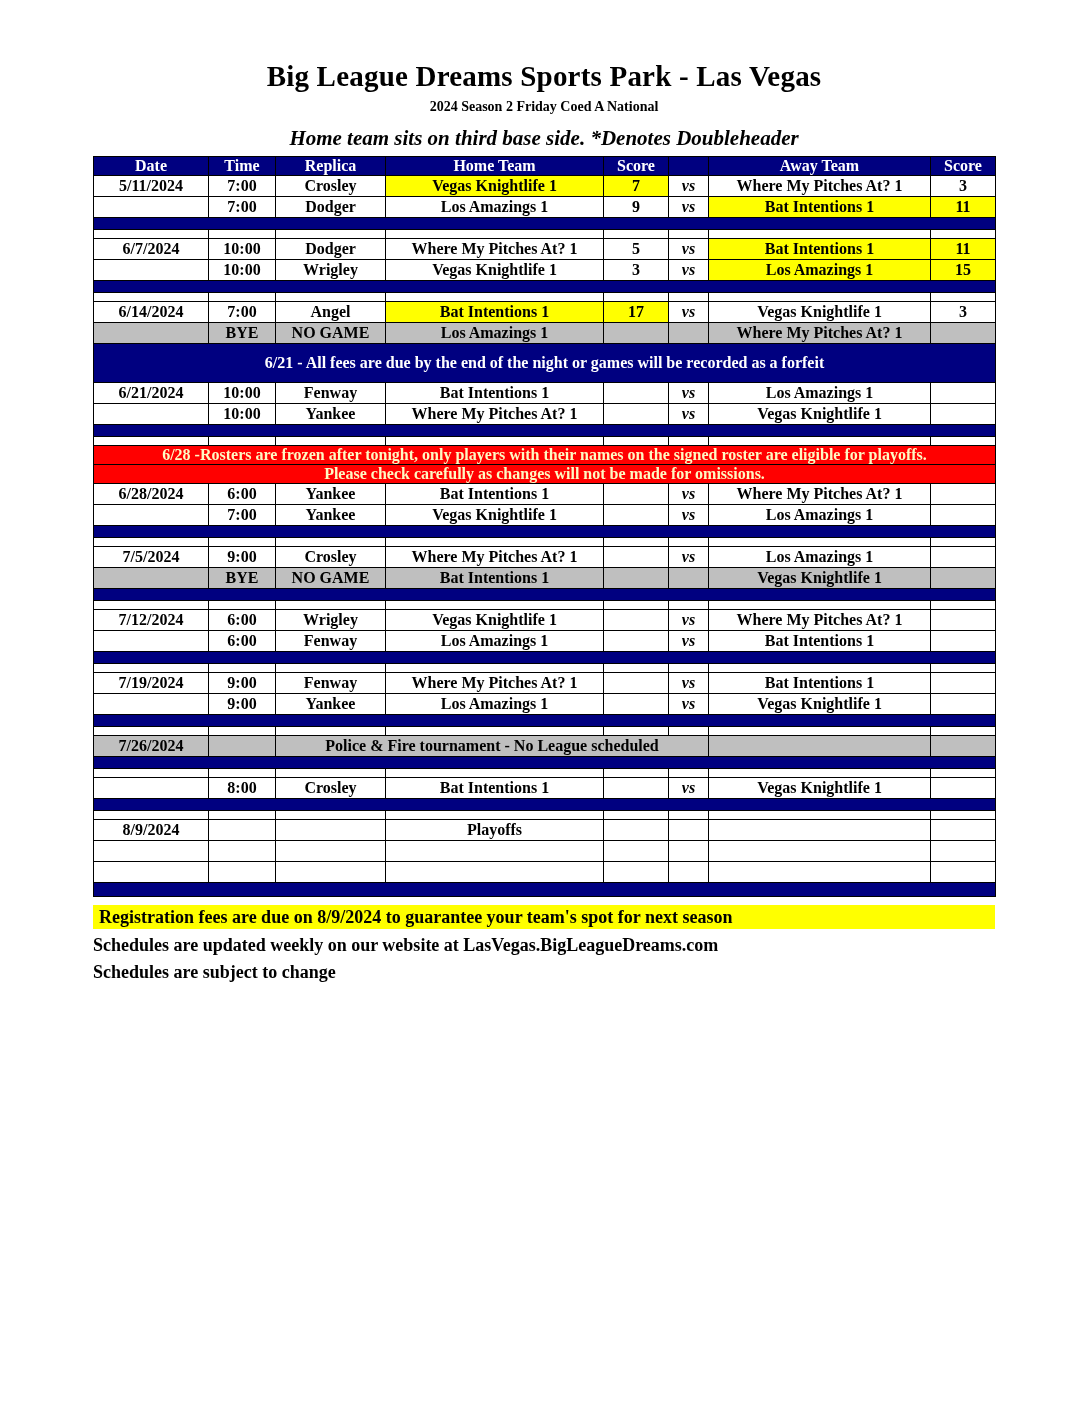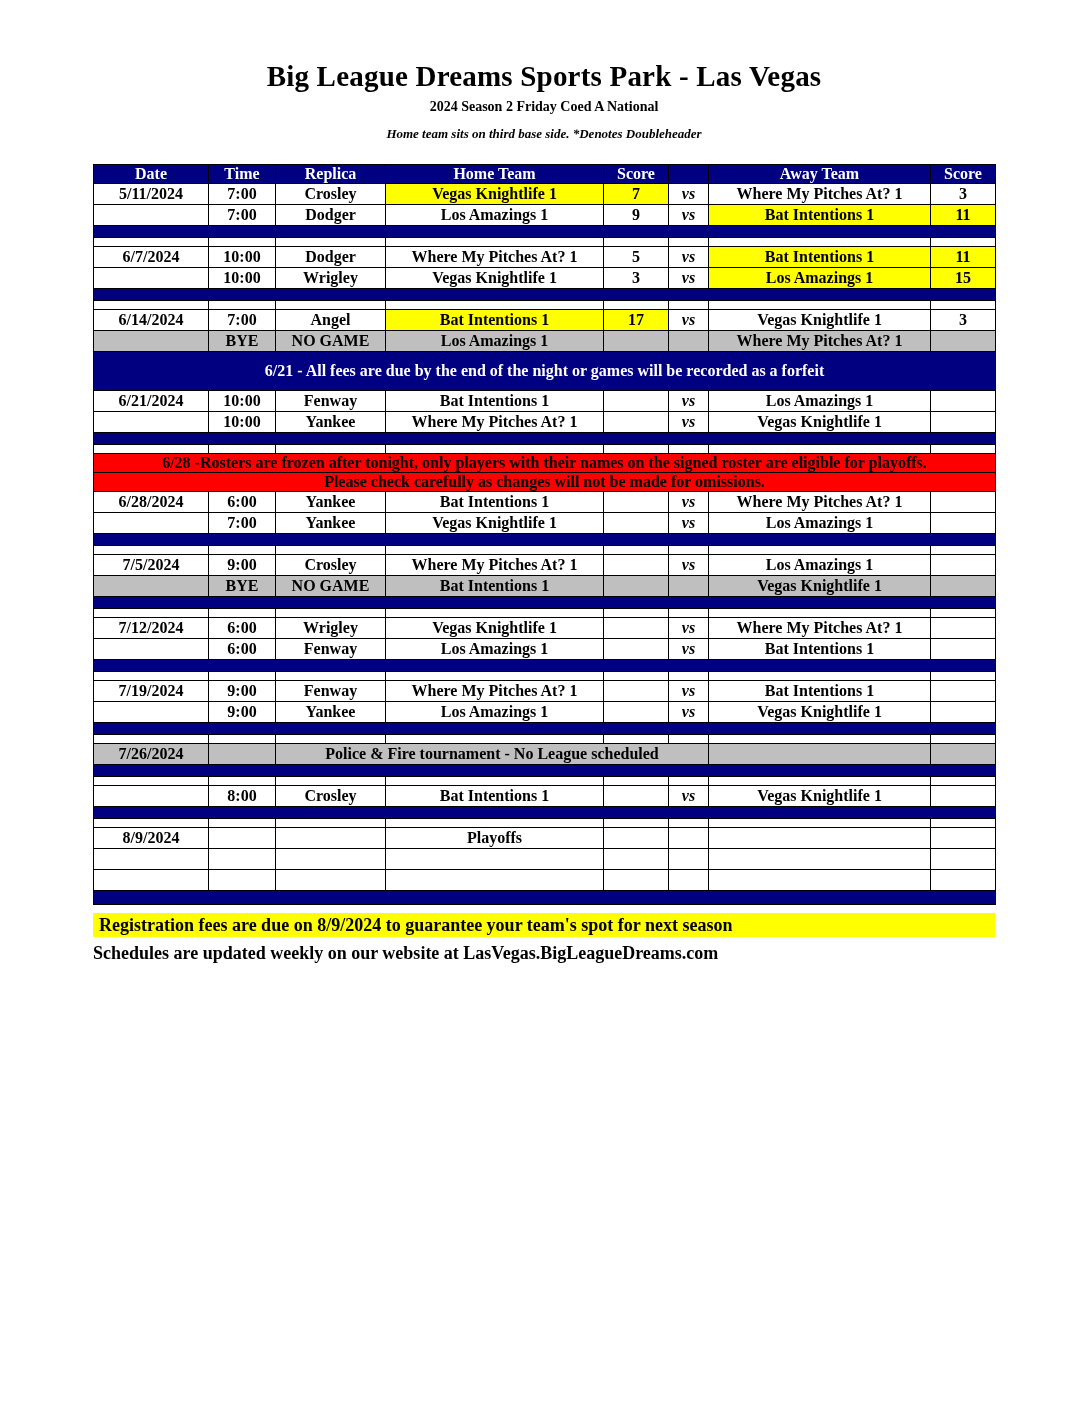--- a/index.html
+++ b/index.html
@@ -28,25 +28,25 @@
     margin-bottom: 6px;
     letter-spacing: 0.2px;
   }
   .subtitle {
     font-size: 14px;
     font-weight: bold;
     text-align: center;
     margin-bottom: 11px;
   }
   .note {
-    font-size: 13px;
+    font-size: 21px;
     font-weight: bold;
     font-style: italic;
     text-align: center;
-    margin-bottom: 22px;
+    margin-bottom: 5px;
   }
   table#schedule {
     border-collapse: collapse;
     table-layout: fixed;
     width: 902px;
     font-weight: bold;
   }
   #schedule th, #schedule td {
     border: 1px solid #000;
     text-align: center;
@@ -65,21 +65,21 @@
   .r-game td, .r-bye td, .r-playoffs td, .r-empty td, .r-tournament td { height: 21px; }
   .r-bye td, .r-tournament td { background: var(--gray); }
   .r-notice td {
     background: var(--navy);
     color: #fff;
     height: 39px;
     font-size: 15px;
   }
   .r-alert td {
     background: var(--red);
-    color: #000000;
+    color: #fef9c3;
     height: 17px;
     font-size: 15px;
   }
   .r-separator td { background: var(--navy); height: 12px; }
   .r-separator_final td { background: var(--navy); height: 14px; }
   .r-gap td { height: 9px; }
   td.hl { background: var(--yellow); }
   td.vs { font-style: italic; font-size: 13px; }
   .footer { margin-top: 8px; }
   .footer-line {
@@ -462,15 +462,16 @@
         </tr>
         <tr class="r-separator_final">
           <td colspan="8"></td>
         </tr>
       </tbody>
   </table>
 
   <div class="footer">
     <div class="footer-line highlight">Registration fees are due on 8/9/2024 to guarantee your team's spot for next season</div>
     <div class="footer-line">Schedules are updated weekly on our website at LasVegas.BigLeagueDreams.com</div>
+    <div class="footer-line">Schedules are subject to change</div>
   </div>
 
 </div>
 
 </body></html>

